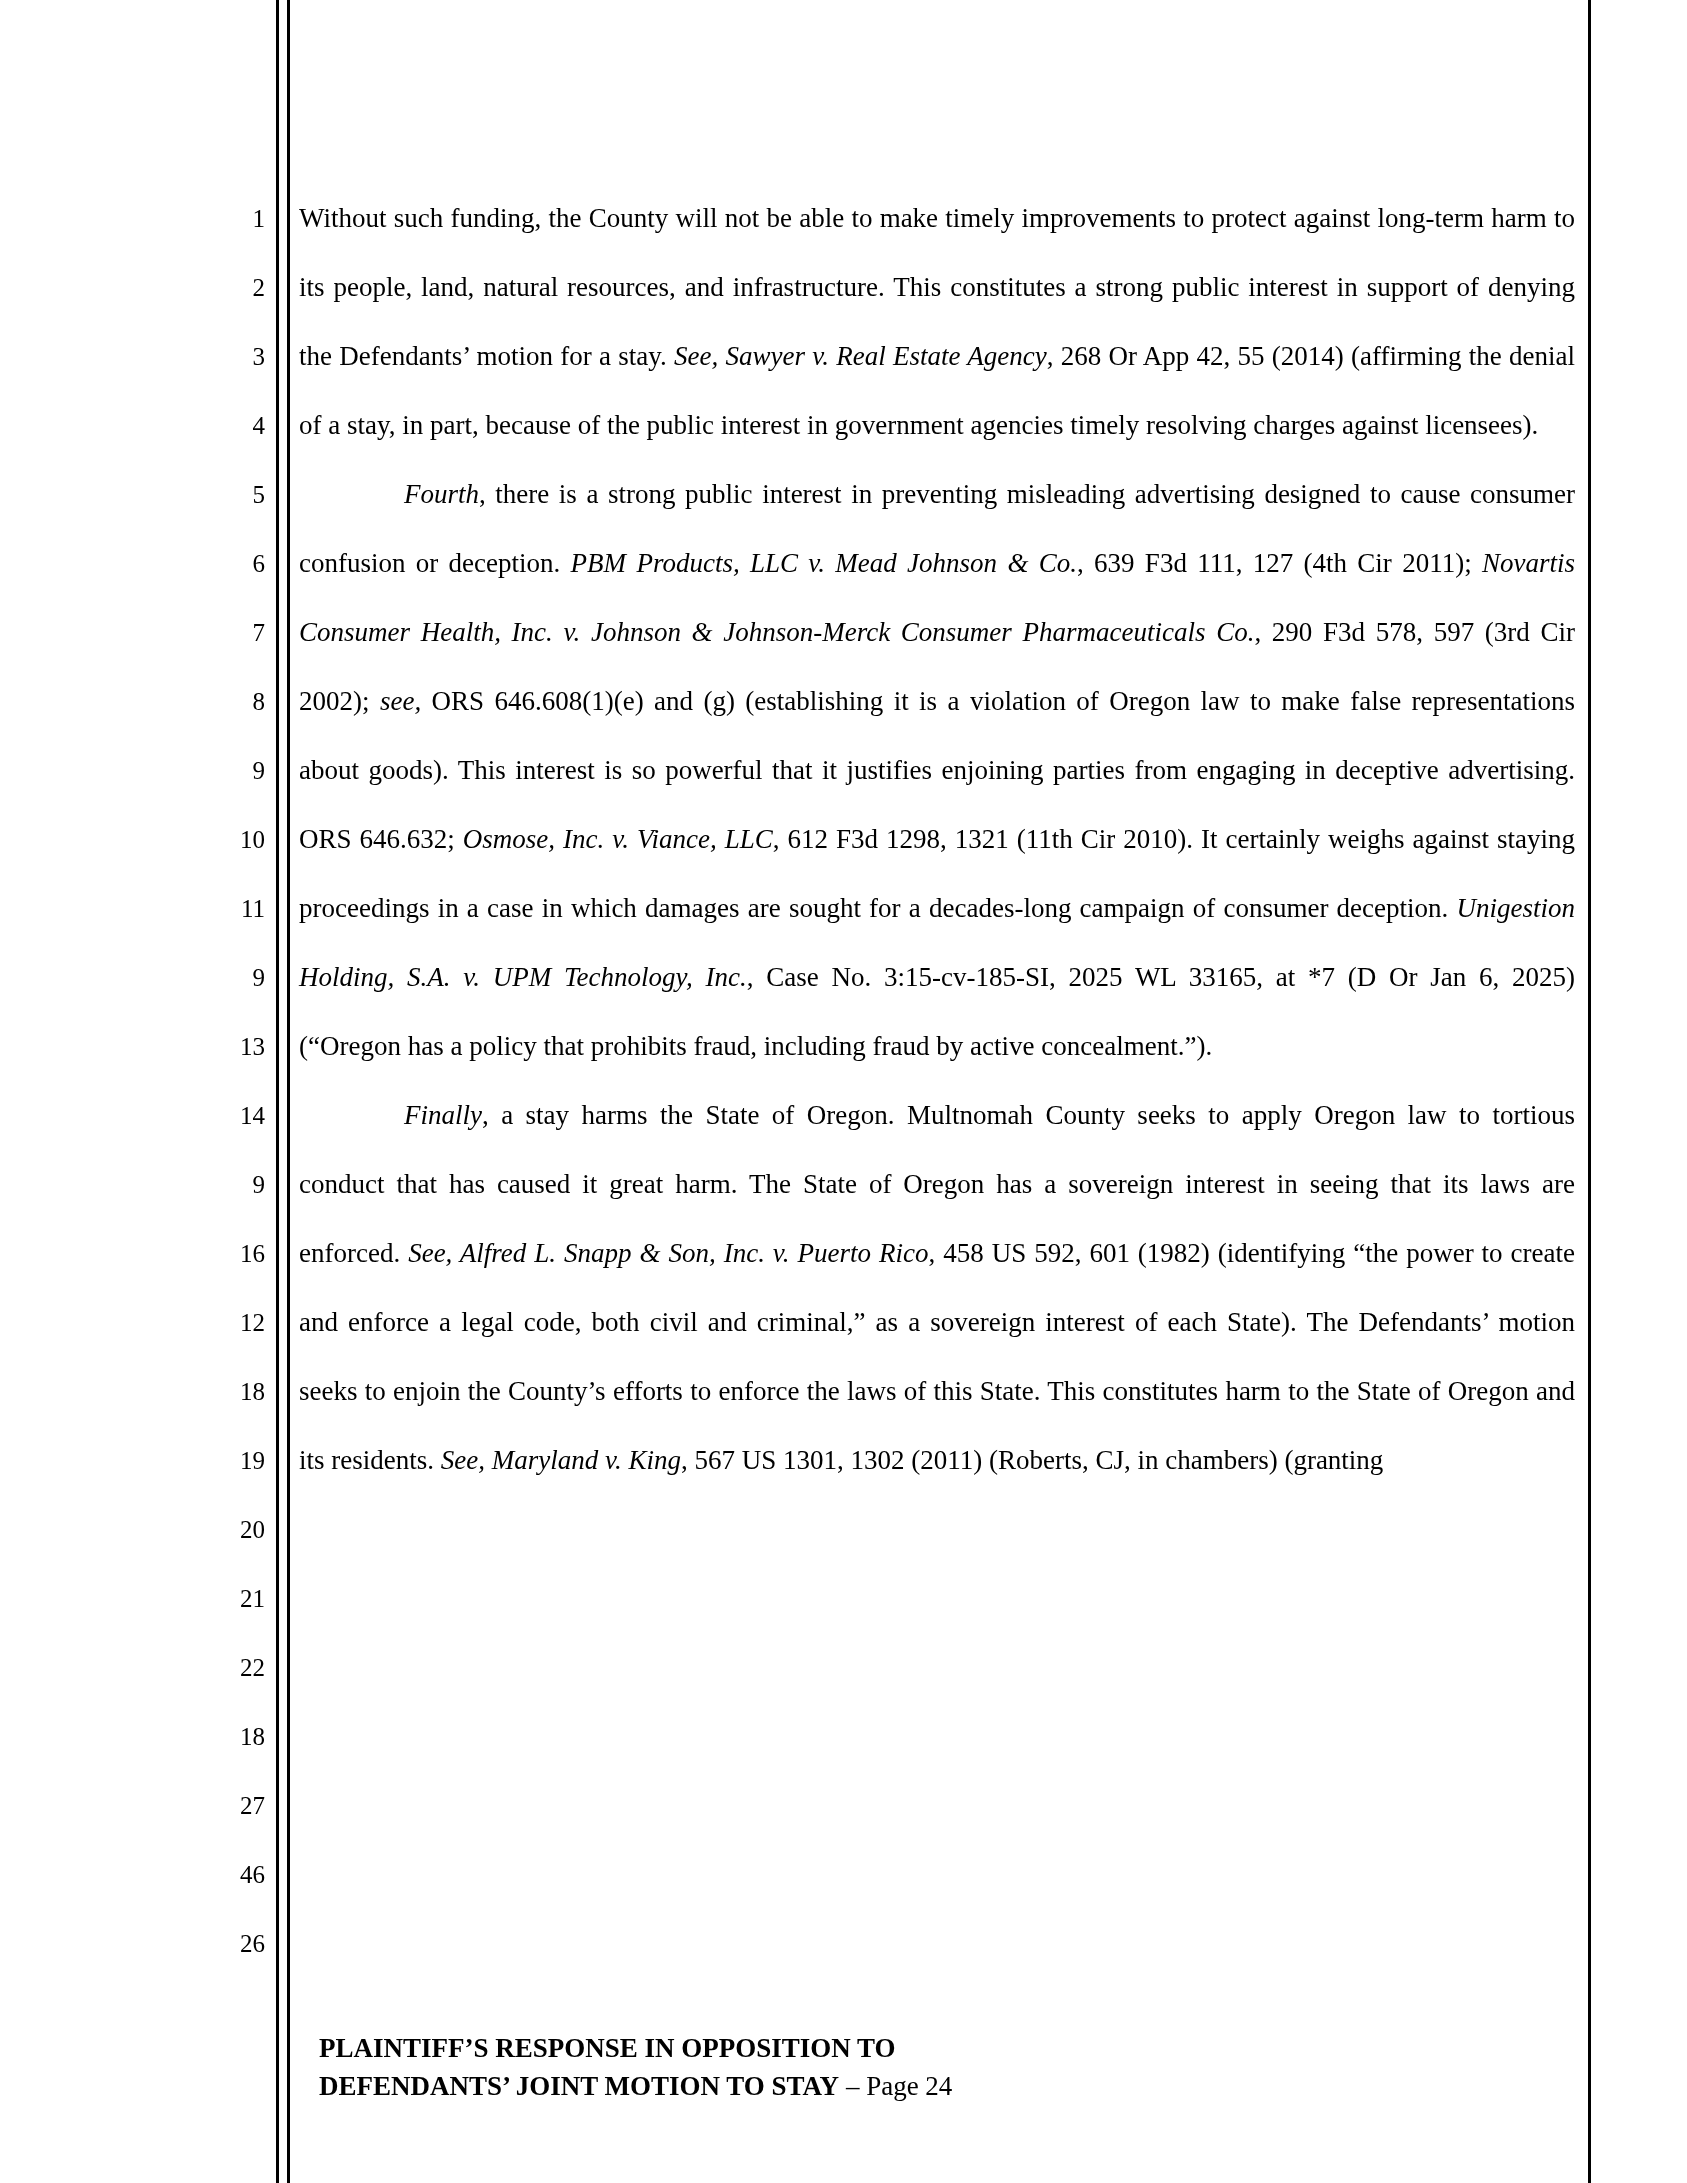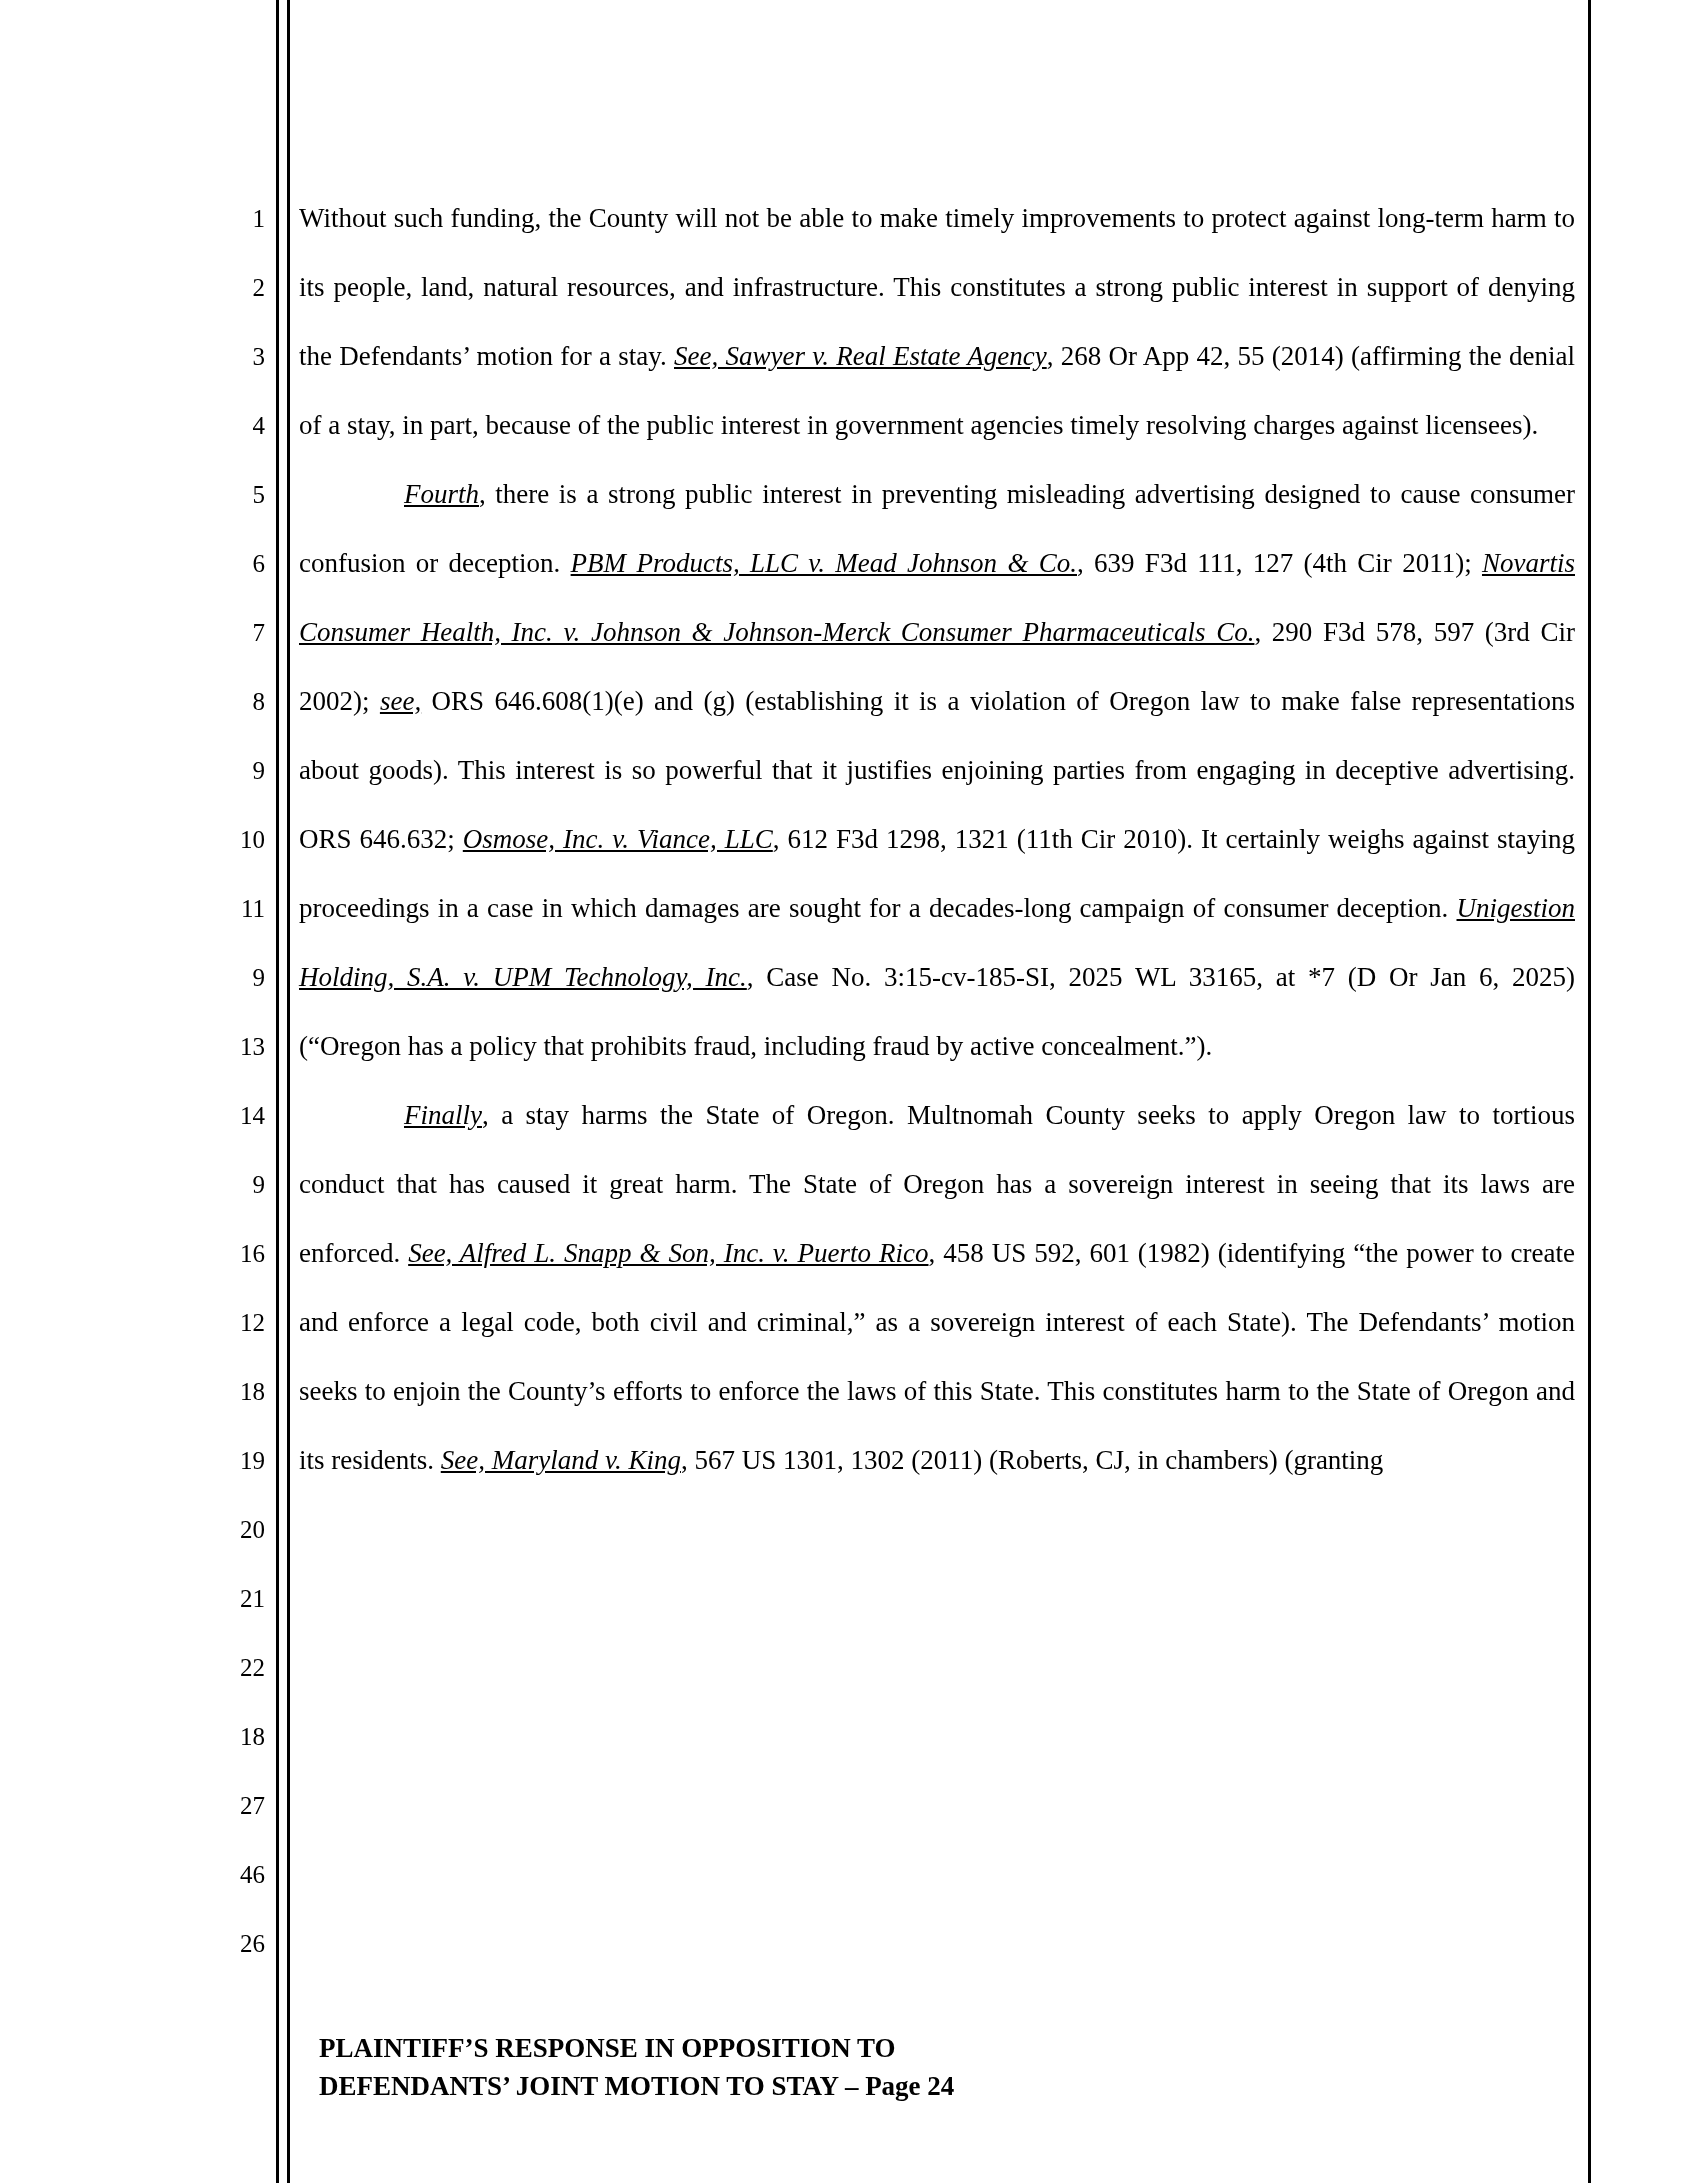--- a/index.html
+++ b/index.html
@@ -48,34 +48,34 @@
   }
   .para {
     font-size: 27px;
     line-height: 69px;
     text-align: justify;
     text-justify: inter-word;
     margin: 0;
     hyphens: none;
   }
   .para.indent { text-indent: 105px; }
-  .it { font-style: italic; text-decoration: underline; }
+  .it { font-style: italic; }
 
   
   .footer {
     position: absolute;
     left: 299px;
     top: 2029px;
     width: 1282px;
     font-size: 27px;
     line-height: 38px;
     font-weight: bold;
     margin-left: 20px;
   }
-  .footer .reg { font-weight: bold; }
+  .footer .reg { font-weight: normal; }
 </style>
 </head>
 <body>
 
 <div class="page">
 
   <div class="rule rule-left-outer"></div>
   <div class="rule rule-left-inner"></div>
   <div class="rule rule-right"></div>
 

